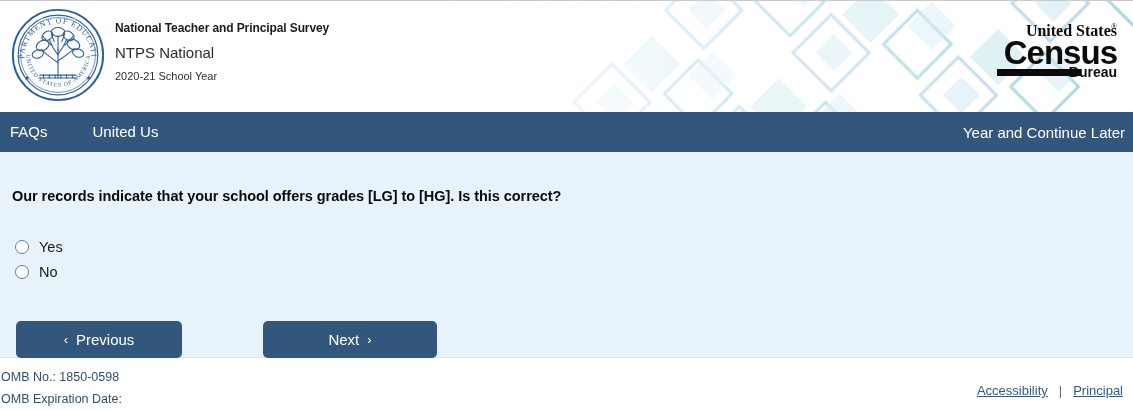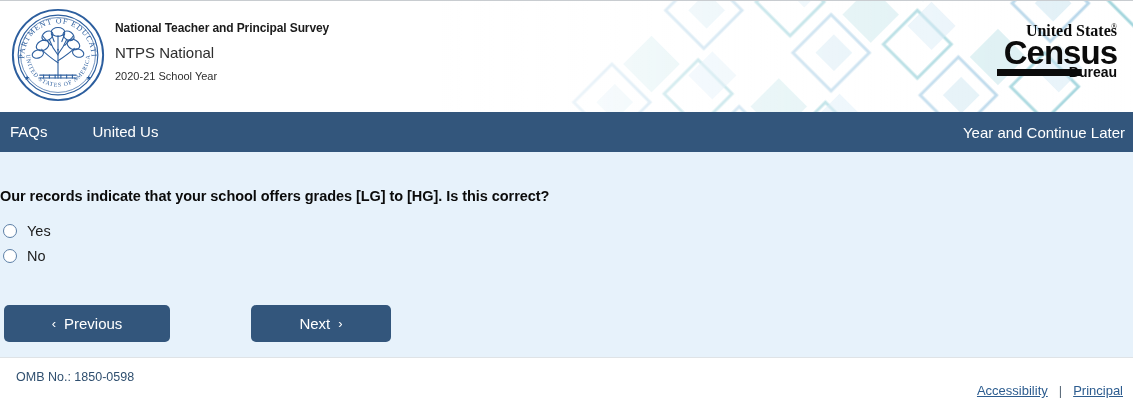--- a/index.html
+++ b/index.html
@@ -107,31 +107,31 @@
     cursor: pointer;
     padding-right: 8px;
     white-space: nowrap;
   }
 
   
   .content {
     width: 1133px;
     height: 205px;
     background: #e7f2fb;
-    padding: 0 0;
+    padding: 0 12px;
     position: relative;
   }
   .question {
     padding-top: 36px;
     font-size: 14.5px;
     font-weight: bold;
     color: #0b0b0b;
     letter-spacing: -0.05px;
   }
-  .options { margin-top: 16px; }
+  .options { margin-top: 32px; }
   .option-row {
     display: flex;
     align-items: center;
     height: 22px;
     margin-bottom: 3px;
     cursor: pointer;
     width: 120px;
   }
   .radio {
     width: 14px;
@@ -160,32 +160,32 @@
     height: 37px;
     font-size: 15px;
     font-family: "Liberation Sans", sans-serif;
     cursor: pointer;
     display: flex;
     align-items: center;
     justify-content: center;
     gap: 8px;
   }
   .btn-prev { width: 166px; margin-left: 4px; }
-  .btn-next { width: 140px; margin-left: 81px; }
+  .btn-next { width: 174px; margin-left: 81px; }
   .chev { font-size: 13px; line-height: 1; }
 
   
   .footer {
     width: 1133px;
     height: 54px;
     background: #ffffff;
     border-top: 1px solid #dfe3e6;
     display: flex;
     align-items: flex-start;
-    padding: 9px 8px 0 16px;
+    padding: 9px 8px 0 1px;
   }
   .footer-left { flex: 1 1 auto; }
   .omb-line {
     font-size: 12.5px;
     color: #2f4f6f;
     line-height: 1.75;
   }
   .footer-right {
     display: flex;
     align-items: flex-end;
@@ -342,19 +342,20 @@
     <button class="btn btn-next">
       <span>Next</span>
       <span class="chev">›</span>
     </button>
   </div>
 </div>
 
 <div class="footer">
   <div class="footer-left">
     <div class="omb-line">OMB No.: 1850-0598</div>
+    <div class="omb-line">OMB Expiration Date:</div>
   </div>
   <div class="footer-right">
     <a class="footer-link">Accessibility</a>
     <span class="footer-sep">|</span>
     <a class="footer-link">Principal</a>
   </div>
 </div>
 
 </body></html>

